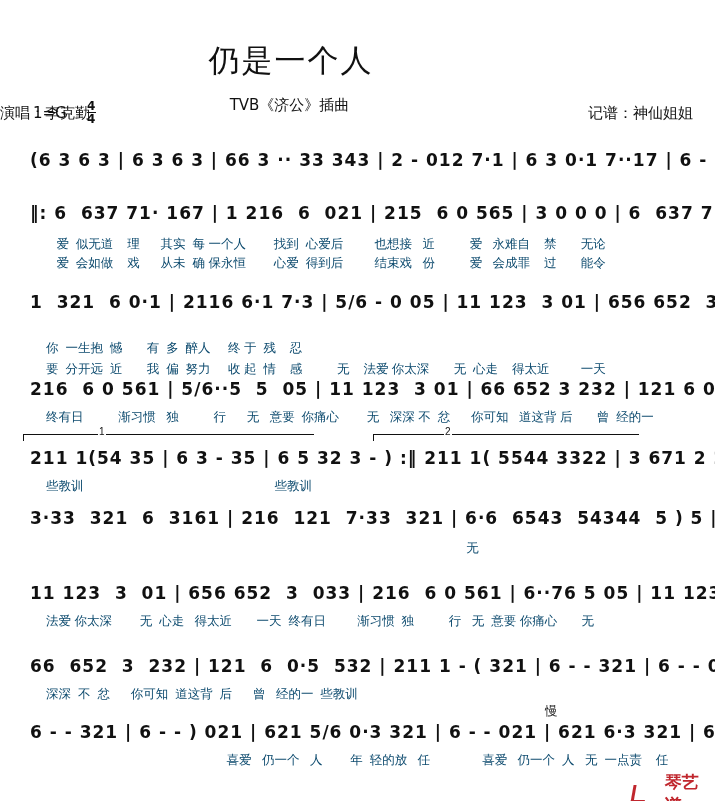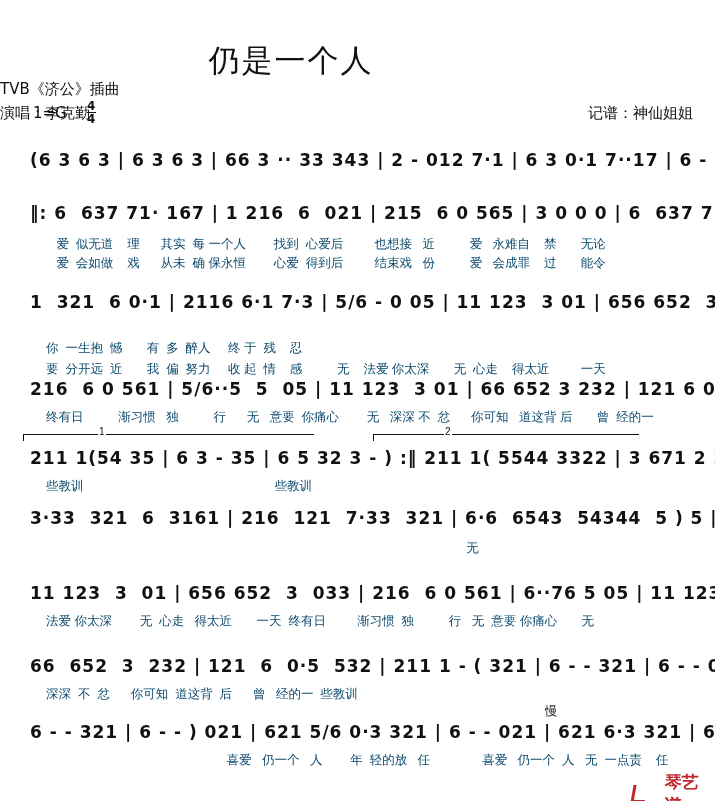--- a/index.html
+++ b/index.html
@@ -1,20 +1,20 @@
 <!DOCTYPE html>
 <html><head>
 <meta charset="utf-8">
 <style>
   html, body { margin:0; padding:0; background:#ffffff; }
   body { width:715px; height:801px; position:relative; overflow:hidden;
          font-family:"Liberation Sans", "DejaVu Sans", sans-serif; color:#111; }
   .title { position:absolute; left:0; width:582px; top:40px; text-align:center;
            font-size:31px; font-family:Liberation Sans, sans-serif; letter-spacing:2px; }
-  .subtitle { position:absolute; left:0; width:579px; top:80px; text-align:left; font-size:15px;
+  .subtitle { position:absolute; left:0; width:579px; top:96px; text-align:center; font-size:15px;
               font-family:"DejaVu Sans", sans-serif; }
   .key { position:absolute; left:33px; top:100px; font-size:15px; display:flex; align-items:center; gap:20px;
          font-family:"DejaVu Sans", sans-serif; }
   .frac { display:inline-flex; flex-direction:column; align-items:center; font-weight:bold; font-size:12px; line-height:12px; }
   .frac .bar { width:9px; height:1px; background:#111; }
   .singer { position:absolute; left:0; width:715px; top:104px; text-align:left; font-size:15px;
             font-family:"DejaVu Sans", sans-serif; }
   .transcriber { position:absolute; right:22px; top:104px; font-size:15px; font-family:"DejaVu Sans", sans-serif;margin-left:17px; }
 
   .row { position:absolute; left:30px; width:660px; }

